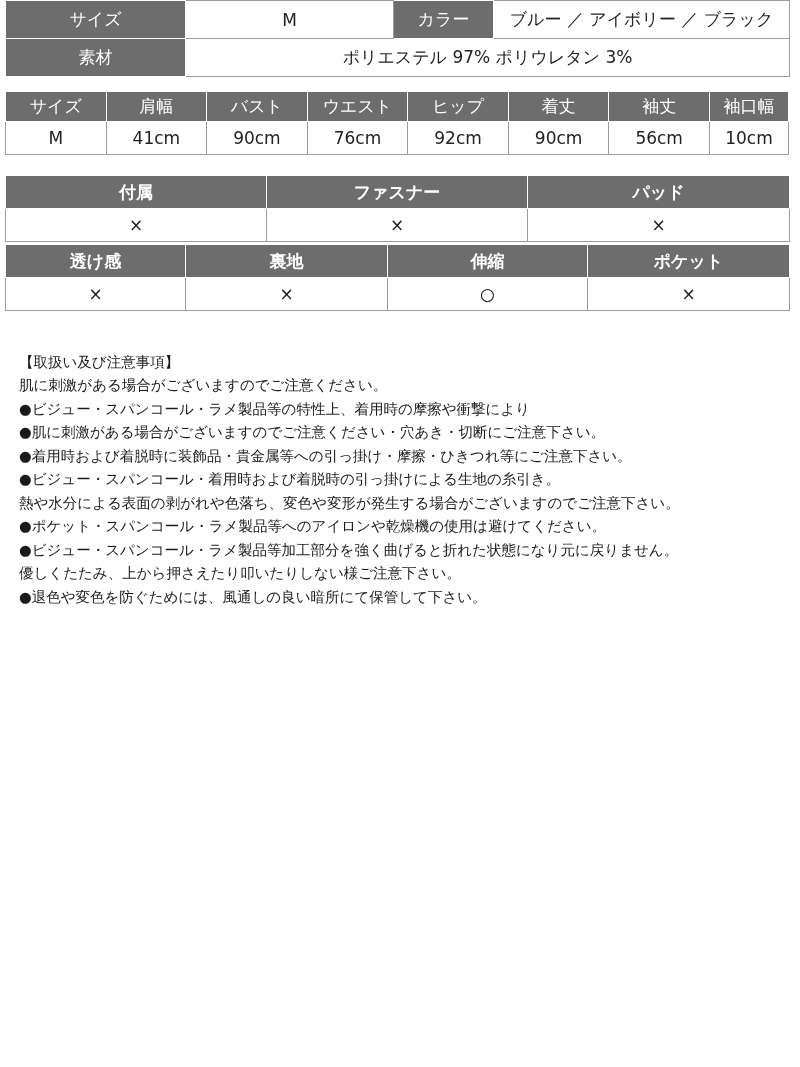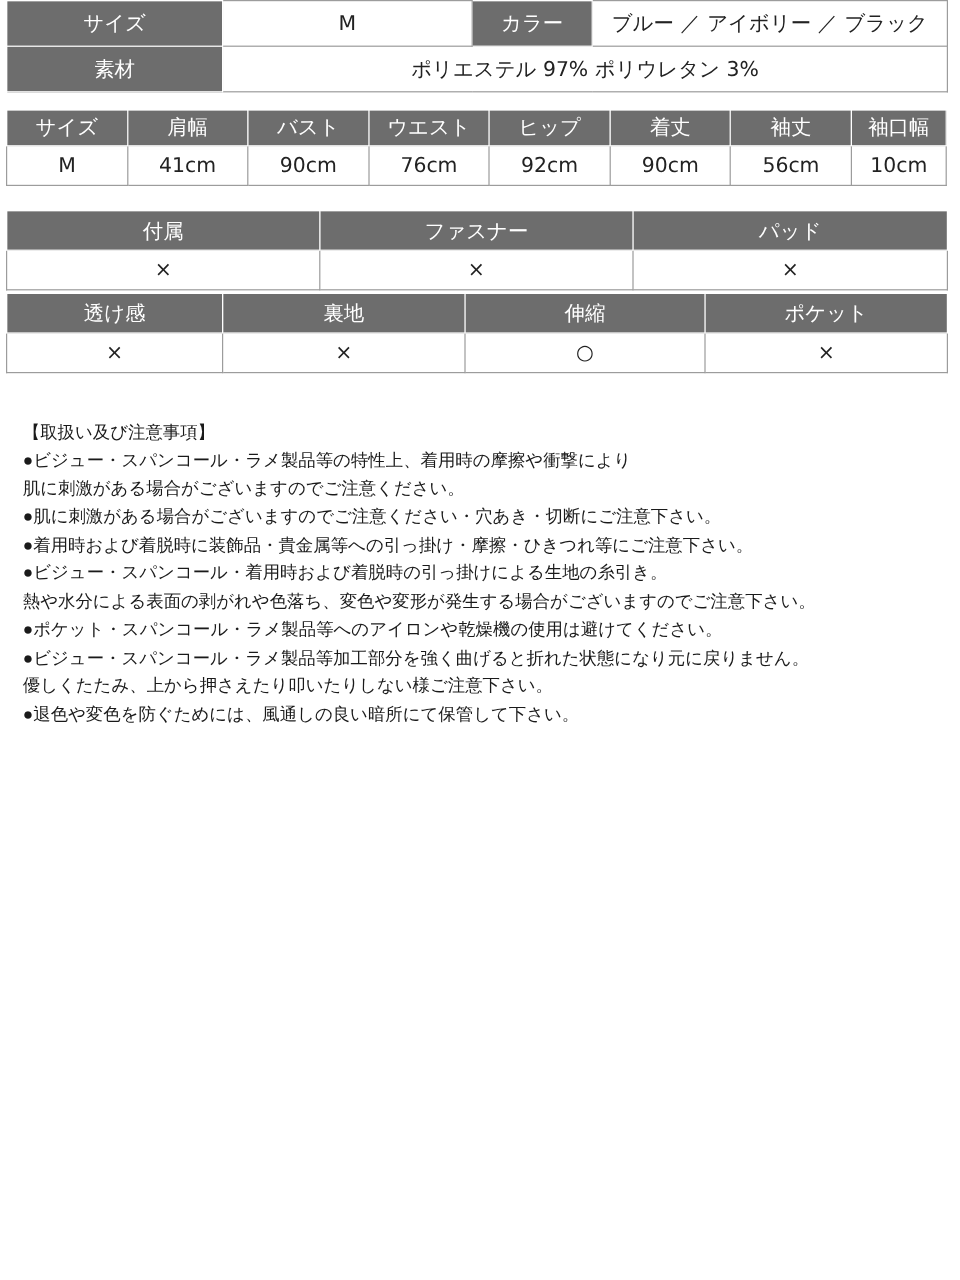--- a/index.html
+++ b/index.html
@@ -71,21 +71,21 @@
   
   table.attr {
     width: 784px;
     border-collapse: collapse;
     table-layout: fixed;
     margin-top: 20px;
   }
   table.attr th {
     background: #6d6d6d;
     color: #ffffff;
-    font-weight: normal;
+    font-weight: bold;
     font-size: 17px;
     height: 33px;
     border: 1px solid #ffffff;
     padding: 2px;
     white-space: nowrap;
   }
   table.attr td {
     background: #ffffff;
     color: #222222;
     font-size: 17px;
@@ -94,21 +94,20 @@
     text-align: center;
   }
   table.attr.second { margin-top: 2px; }
 
   .notes {
     margin-top: 40px;
     padding-left: 14px;
     font-size: 14.5px;
     line-height: 1.62;
     color: #1a1a1a;
-    font-family: Liberation Mono, monospace;
   }
   .notes .line { white-space: nowrap; }
 </style>
 </head>
 <body>
 
 <div class="page">
 
   <table class="spec">
     <tbody>
@@ -183,22 +182,22 @@
         <td>×</td>
         <td>×</td>
         <td>○</td>
         <td>×</td>
       </tr>
     </tbody>
   </table>
 
   <div class="notes">
     <div class="line">【取扱い及び注意事項】</div>
+    <div class="line">肌に刺激がある場合がございますのでご注意ください。</div>
     <div class="line">●ビジュー・スパンコール・ラメ製品等の特性上、着用時の摩擦や衝撃により</div>
-    <div class="line">肌に刺激がある場合がございますのでご注意ください。</div>
     <div class="line">●肌に刺激がある場合がございますのでご注意ください・穴あき・切断にご注意下さい。</div>
     <div class="line">●着用時および着脱時に装飾品・貴金属等への引っ掛け・摩擦・ひきつれ等にご注意下さい。</div>
     <div class="line">●ビジュー・スパンコール・着用時および着脱時の引っ掛けによる生地の糸引き。</div>
     <div class="line">熱や水分による表面の剥がれや色落ち、変色や変形が発生する場合がございますのでご注意下さい。</div>
     <div class="line">●ポケット・スパンコール・ラメ製品等へのアイロンや乾燥機の使用は避けてください。</div>
     <div class="line">●ビジュー・スパンコール・ラメ製品等加工部分を強く曲げると折れた状態になり元に戻りません。</div>
     <div class="line">優しくたたみ、上から押さえたり叩いたりしない様ご注意下さい。</div>
     <div class="line">●退色や変色を防ぐためには、風通しの良い暗所にて保管して下さい。</div>
   </div>
 

